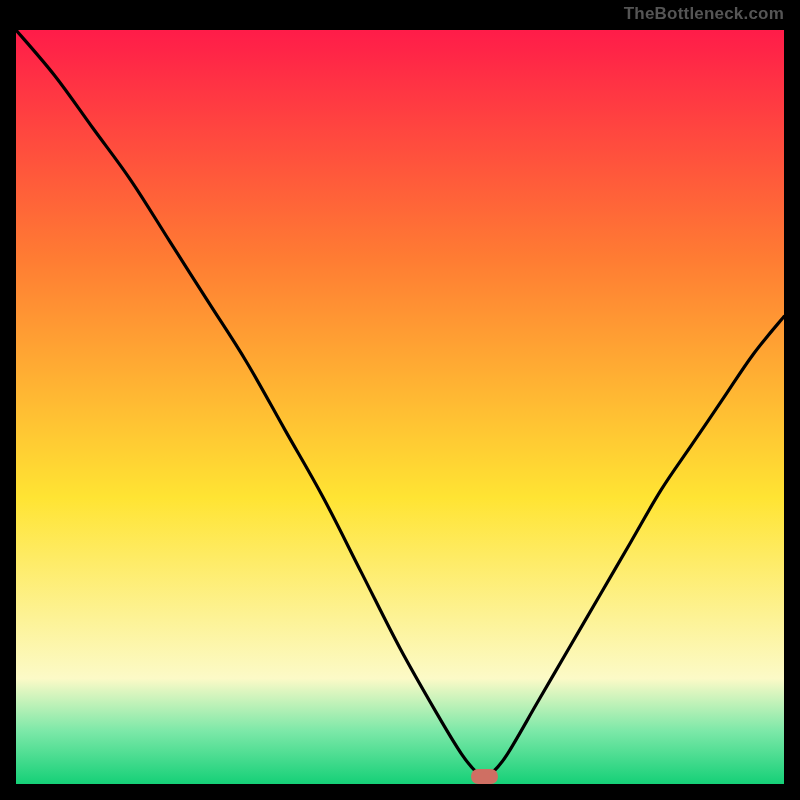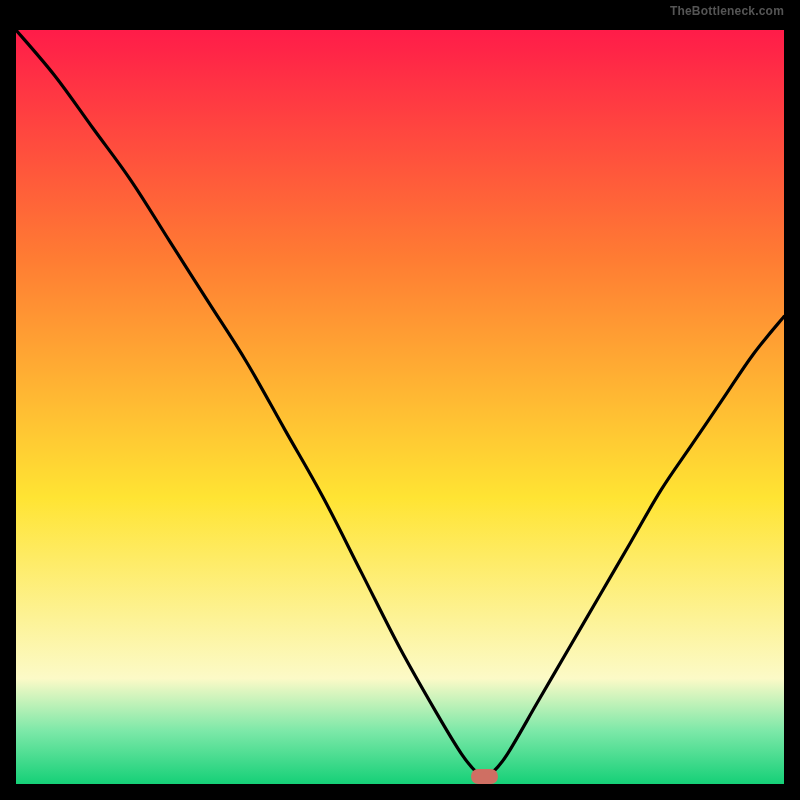--- a/index.html
+++ b/index.html
@@ -17,21 +17,21 @@
     width: 768px;
     height: 754px;
     background: #000;
   }
   .attribution {
     position: absolute;
     top: 4px;
     right: 16px;
     color: #555;
     font-family: Arial, Helvetica, sans-serif;
-    font-size: 12px;
+    font-size: 17px;
     font-weight: 600;
     letter-spacing: 0.2px;
   }
   .plot {
     position: absolute;
     left: 0;
     top: 0;
     width: 768px;
     height: 754px;
   }

